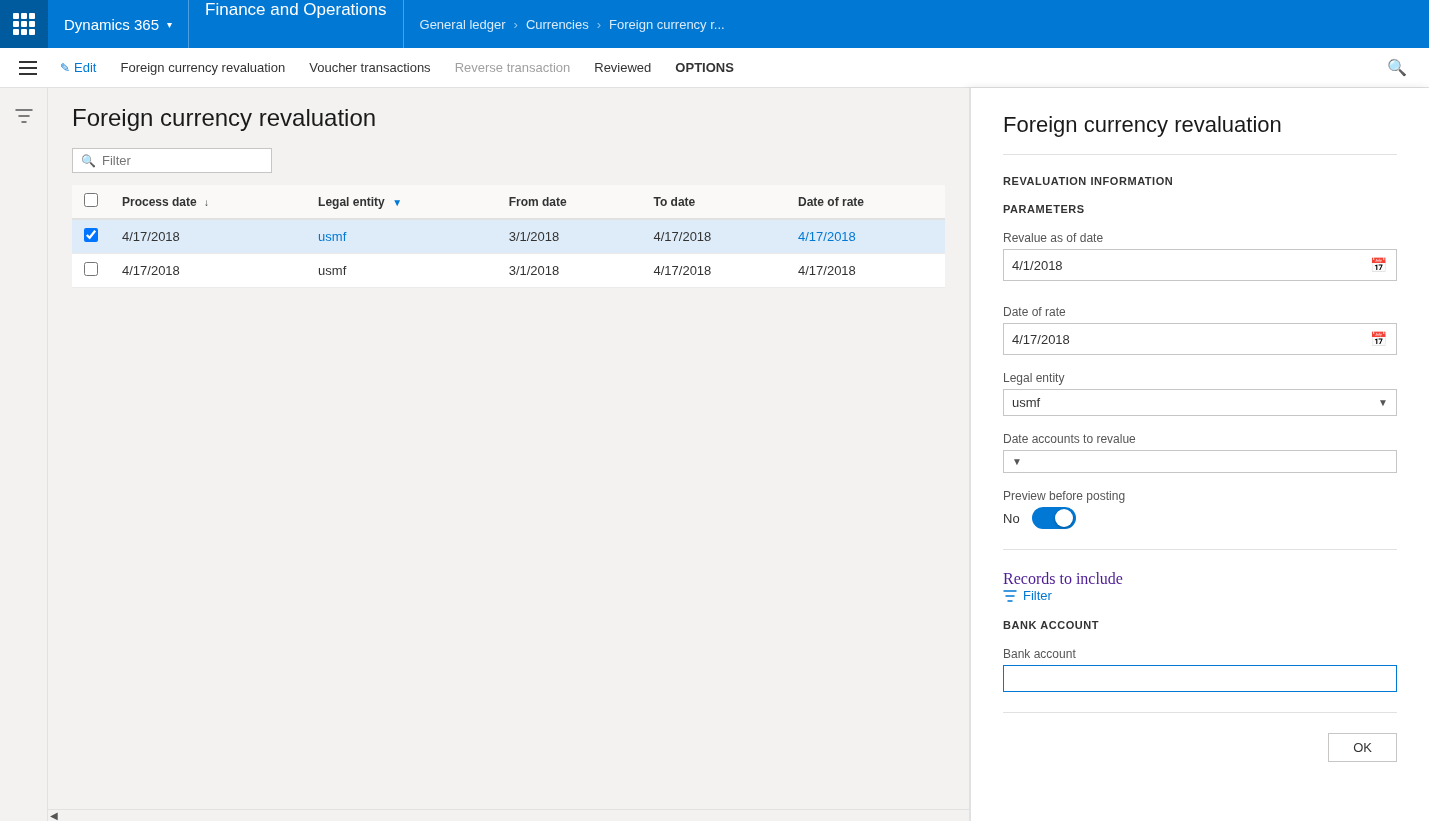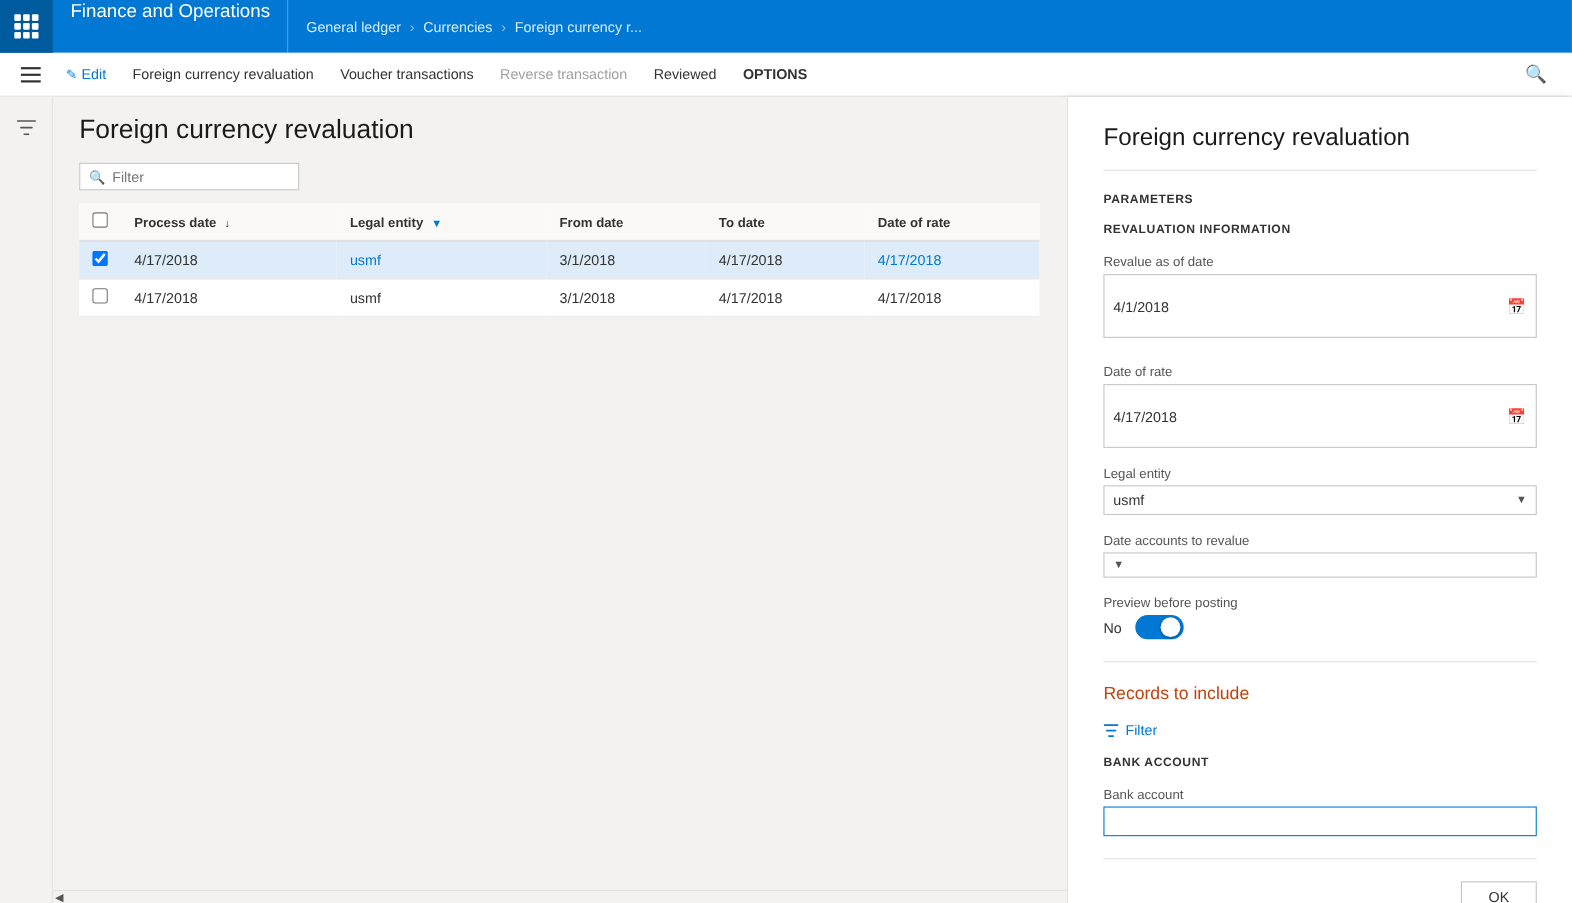--- a/index.html
+++ b/index.html
@@ -152,21 +152,21 @@
     .section-title {
       font-size: 11px; font-weight: 700; color: #333; letter-spacing: 0.05em;
       text-transform: uppercase; margin-bottom: 16px; margin-top: 4px;
     }
 
     .form-row { display: flex; gap: 24px; margin-bottom: 16px; flex-direction: column; }
     .form-field { display: flex; flex-direction: column; flex: 1; }
     .field-label { font-size: 12px; color: #555; margin-bottom: 4px; }
     .field-input {
       display: flex; align-items: center;
-      border: 1px solid #c8c6c4; padding: 20px 8px; background: white;
+      border: 1px solid #c8c6c4; padding: 7px 8px; background: white;
       font-size: 13px; color: #333;
     }
     .field-input input {
       border: none; outline: none; font-size: 13px; color: #333; flex: 1; min-width: 0;
     }
     .cal-icon { color: #555; font-size: 14px; margin-left: 4px; cursor: pointer; }
 
     .dropdown-field {
       border: 1px solid #c8c6c4; padding: 5px 8px; background: white;
       display: flex; align-items: center; justify-content: space-between; cursor: pointer;
@@ -185,21 +185,21 @@
       position: relative; cursor: pointer; display: flex; align-items: center;
     }
     .toggle-thumb {
       width: 18px; height: 18px; border-radius: 50%; background: white;
       position: absolute; right: 3px; top: 2px;
       box-shadow: 0 1px 3px rgba(0,0,0,0.3);
     }
 
     .panel-divider { border: none; border-top: 1px solid #e1e1e1; margin: 20px 0; }
 
-    .records-title { font-size: 16px; font-weight: 400; color: #c2410c; margin-bottom: 16px; }
+    .records-title { font-size: 16px; font-weight: 400; color: #4c1d95; margin-bottom: 0; font-family: Liberation Serif, serif; }
 
     .filter-btn {
       display: flex; align-items: center; gap: 6px;
       color: #0078d4; cursor: pointer; font-size: 13px;
       border: none; background: none; padding: 0; margin-bottom: 16px;
     }
 
     .bank-account-section { margin-bottom: 16px; }
 
     .run-background { font-size: 16px; font-weight: 400; color: #1a1a1a; margin-bottom: 24px; }
@@ -225,20 +225,24 @@
       <div class="waffle-dot"></div>
         <div class="waffle-dot"></div>
         <div class="waffle-dot"></div>
       <div class="waffle-dot"></div>
         <div class="waffle-dot"></div>
         <div class="waffle-dot"></div>
       <div class="waffle-dot"></div>
         <div class="waffle-dot"></div>
         <div class="waffle-dot"></div>
     </div>
+  </div>
+  <div class="top-nav-dynamics">
+    <span>Dynamics 365</span>
+    <span class="chevron">▾</span>
   </div>
   <div class="top-nav-fo">
     <span>Finance and Operations</span>
   </div>
   <div class="top-nav-breadcrumb">
     <span style="color:rgba(255,255,255,0.85)">General ledger</span>
     <span class="breadcrumb-sep">›</span>
     <span style="color:rgba(255,255,255,0.85)">Currencies</span>
     <span class="breadcrumb-sep">›</span>
     <span style="color:rgba(255,255,255,0.85)">Foreign currency r...</span>
@@ -349,23 +353,23 @@
     </div>
 
     <div class="table-scroll-bar">
       <span class="scroll-arrow">◀</span>
     </div>
   </div>
 
   <div class="right-panel">
     <h2 class="panel-title">Foreign currency revaluation</h2>
 
+    <div class="section-title" style="margin-top:8px;">REVALUATION INFORMATION</div>
+
     <div class="section-title">Parameters</div>
-
-    <div class="section-title" style="margin-top:8px;">REVALUATION INFORMATION</div>
 
     <div class="form-row">
       <div class="form-field">
         <label class="field-label">Revalue as of date</label>
         <div class="field-input">
           <input type="text" style="width: 100px;" value="4/1/2018">
           <span class="cal-icon">📅</span>
         </div>
       </div>
       <div class="form-field">

